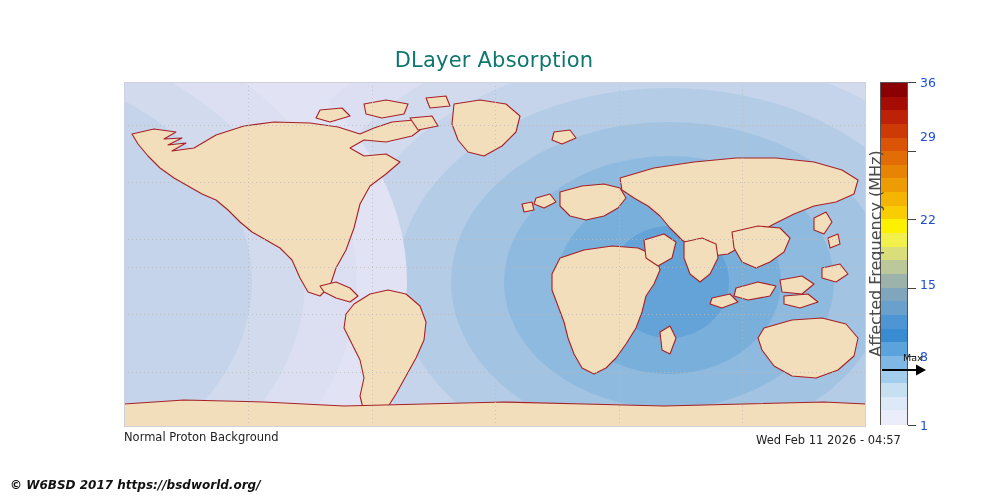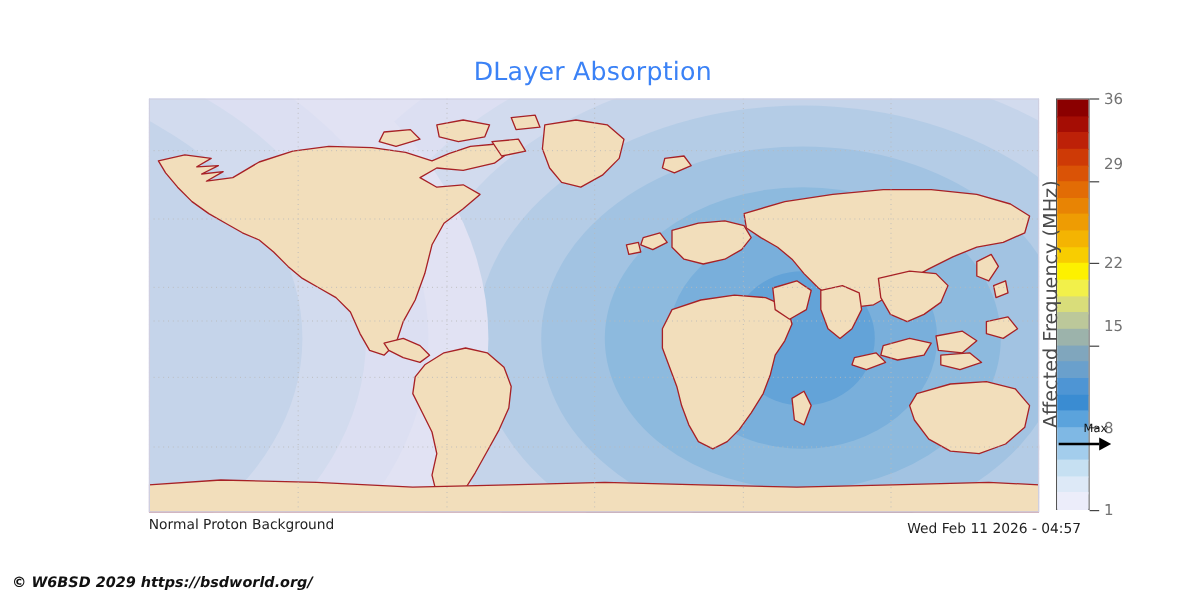--- a/index.html
+++ b/index.html
@@ -6,21 +6,21 @@
   body{
     width:1000px;height:500px;background:#ffffff;
     font-family:"DejaVu Sans","Liberation Sans",sans-serif;
     overflow:hidden;position:relative;
   }
   #root{position:absolute;inset:0;}
 
   
   .title{
     position:absolute;left:0;top:48px;width:988px;text-align:center;
-    font-size:21px;color:#3b82f6;letter-spacing:.2px;
+    font-size:21px;color:#0f766e;letter-spacing:.2px;
   }
 
   
   .map-wrap{
     position:absolute;left:124px;top:82px;width:742px;height:345px;
     overflow:hidden;background:#e4e4f4;
   }
   .map-frame{position:absolute;inset:0;border:1px solid #cfcfe0;box-sizing:border-box;}
   .layer{position:absolute;inset:0;}
   .layer svg{display:block;width:742px;height:345px;}
@@ -33,21 +33,21 @@
   .grid .h{position:absolute;left:0;right:0;height:1px;
      background-image:linear-gradient(to right,#b9b9b9 0 1px,transparent 1px 4px);
      background-size:4px 1px;opacity:.75;}
 
   
   .cbar{position:absolute;left:880px;top:82px;width:28px;height:343px;
         border:1px solid #555;box-sizing:border-box;}
   .cbar .seg{position:absolute;left:0;right:0;}
   .cb-ticks{position:absolute;left:908px;top:82px;width:46px;height:343px;}
   .cb-ticks .tk{position:absolute;left:0;height:0;border-top:1.5px solid #444;width:8px;}
-  .cb-ticks .tl{position:absolute;left:12px;font-size:12.5px;color:#737373;transform:translateY(-50%);}
+  .cb-ticks .tl{position:absolute;left:12px;font-size:12.5px;color:#1d4ed8;transform:translateY(-50%);}
   .cb-title{
     position:absolute;left:918px;top:82px;height:343px;width:60px;
     display:flex;align-items:center;justify-content:flex-end;
   }
   .cb-title span{
     transform:rotate(-90deg);white-space:nowrap;
     font-size:16px;color:#4a4a4a;
   }
   .maxmark{position:absolute;left:880px;top:352px;width:60px;height:24px;}
   .maxmark .lbl{position:absolute;left:1px;top:0;font-size:9.5px;color:#111;margin-left:22px;}
@@ -219,21 +219,21 @@
       <div class="seg" style="top: 96%; height: 4.35%; background: rgb(236, 237, 250);"></div>
     </div>
   <div class="cb-ticks">
       <div class="tk" style="top: 0px;"></div>
       <div class="tl" style="top: 0px;">36</div>
       <div class="tk" style="top: 68.6px;"></div>
       <div class="tl" style="top: 54px;">29</div>
       <div class="tk" style="top: 137.2px;"></div>
       <div class="tl" style="top: 137.2px;">22</div>
       <div class="tk" style="top: 205.8px;"></div>
-      <div class="tl" style="top: 189px;">15</div>
+      <div class="tl" style="top: 202px;">15</div>
       <div class="tk" style="top: 274.4px;"></div>
       <div class="tl" style="top: 274.4px;">8</div>
       <div class="tk" style="top: 343px;"></div>
       <div class="tl" style="top: 343px;">1</div>
     </div>
   <div class="cb-title">
     <span>Affected Frequency (MHz)</span>
   </div>
 
   <div class="maxmark">
@@ -242,16 +242,16 @@
       <line x1="0" y1="6" x2="34" y2="6" stroke="#000" stroke-width="2.2"></line>
       <polygon points="34,0.5 44,6 34,11.5" fill="#000"></polygon>
     </svg>
   </div>
 
   <div class="ann ann-proton">Normal Proton Background</div>
   <div class="ann ann-time">Wed Feb 11 2026 - 04:57</div>
 
   <div class="footer">
     <span class="c">©</span>
-    <span>W6BSD 2029 https://bsdworld.org/</span>
+    <span>W6BSD 2017 https://bsdworld.org/</span>
   </div>
 
 </div>
 
 </body></html>

